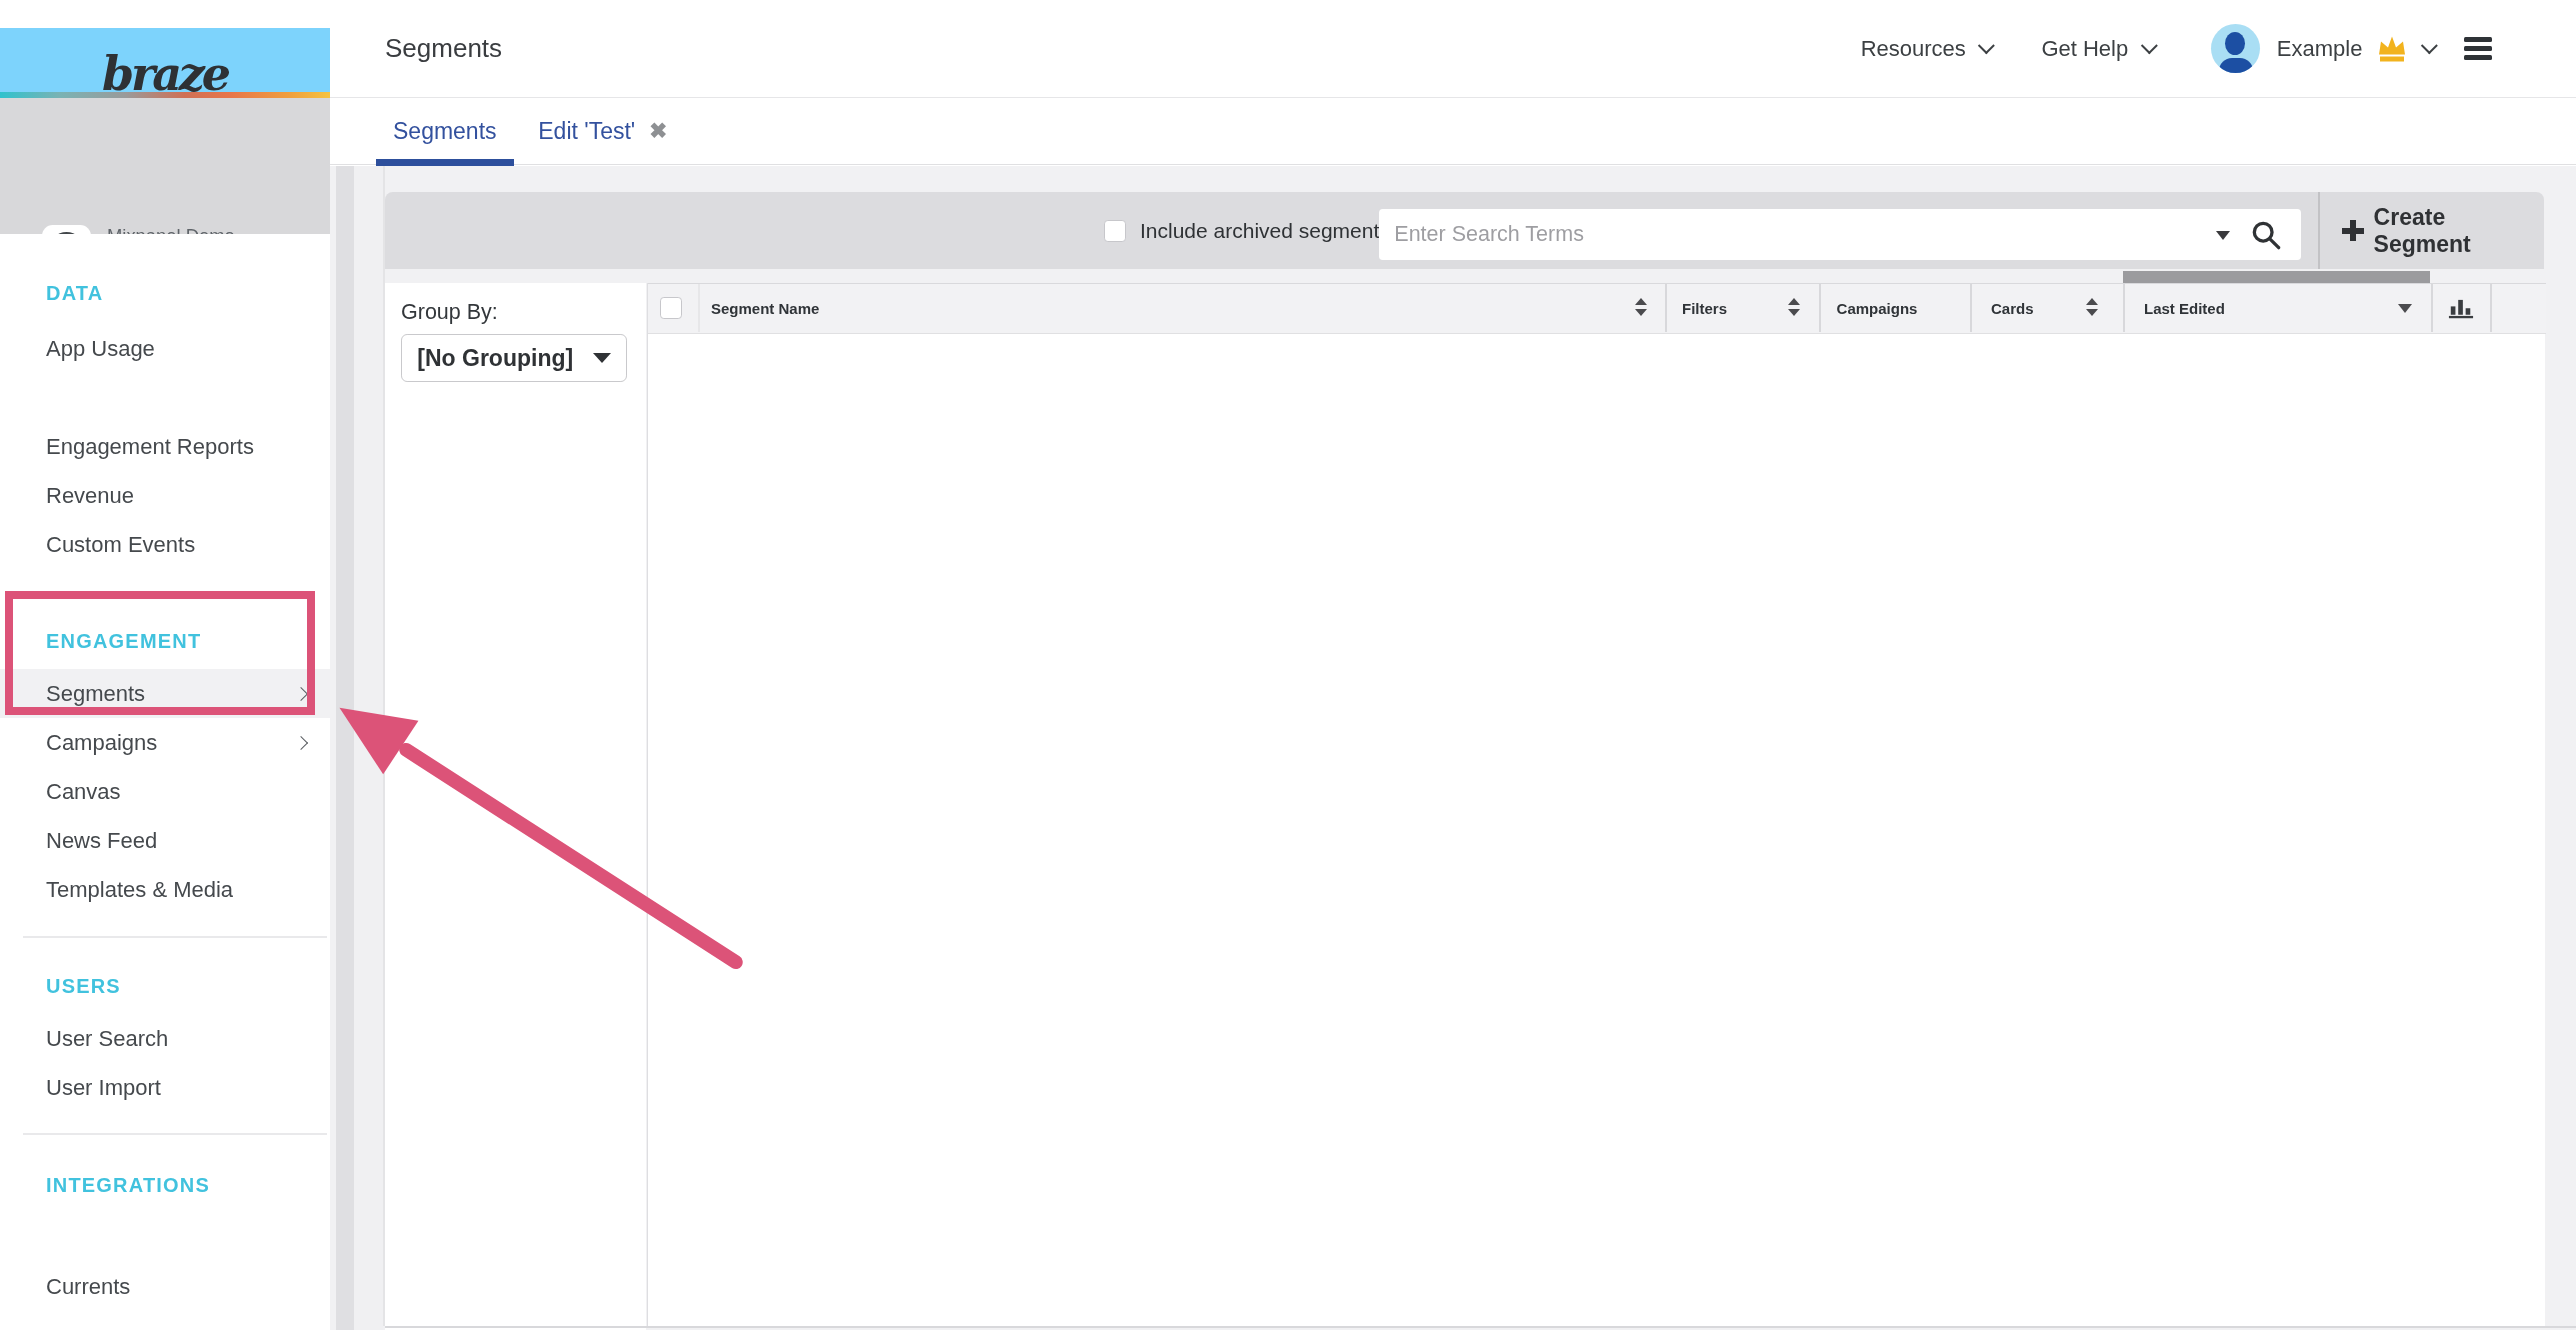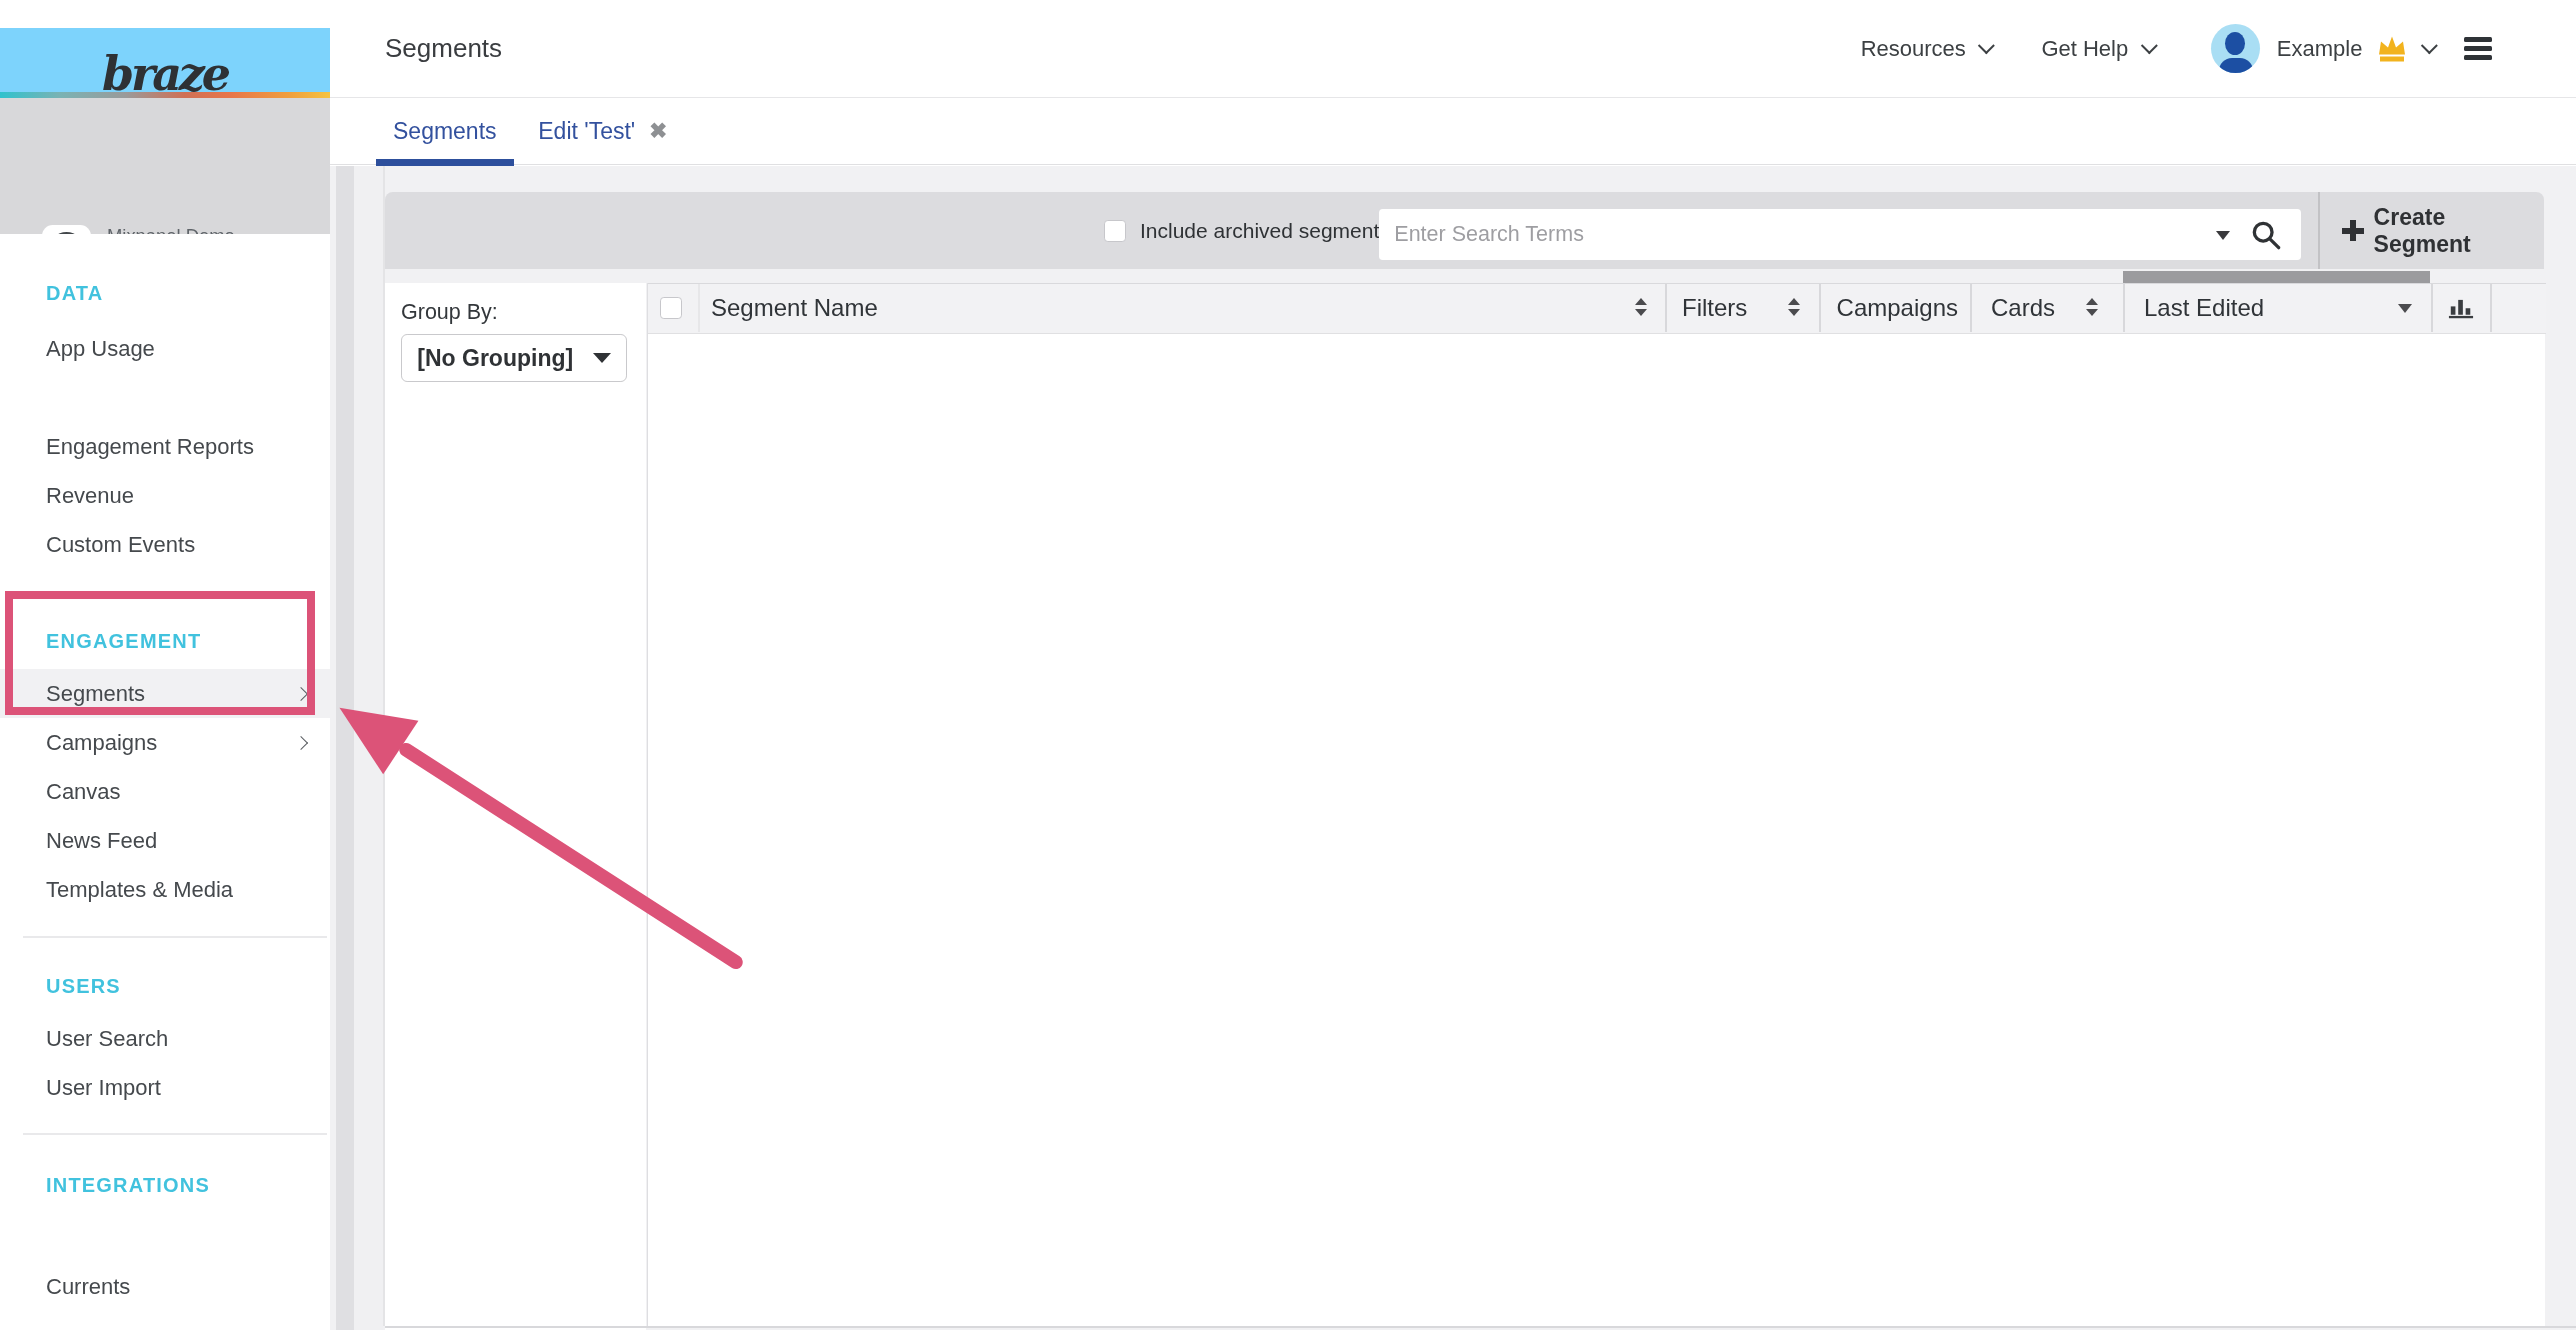--- a/index.html
+++ b/index.html
@@ -96,21 +96,21 @@
     border:1.5px solid #c9c9cc; border-radius:6.1px; cursor:pointer; display:flex; align-items:center; }
   #groupby-value { margin-left:15.3px; font-size:23px; font-weight:600; color:#2f3235; }
   #groupby-caret { position:absolute; right:15.3px; top:18.4px; width:0; height:0;
     border-left:9.2px solid transparent; border-right:9.2px solid transparent; border-top:10.7px solid #2f3235; }
 
   #table-panel { position:absolute; left:317px; top:117px; width:1898px; height:1043px; background:#ffffff;
     border-left:1.5px solid #dedee1; }
   #thead { position:absolute; left:0; top:0; width:1898px; height:51px; background:#f2f2f4;
     border-top:1.5px solid #d9d9dc; border-bottom:1.5px solid #e0e0e2; }
   .th { position:absolute; top:0; height:48px; display:flex; align-items:center; cursor:pointer; }
-  .th .th-label { font-size:24px; font-weight:400; color:#303438; }
+  .th .th-label { font-size:15px; font-weight:700; color:#303438; }
   .col-div { position:absolute; top:0; width:1.5px; height:48px; background:#d8d8db; }
   .sort-both { position:absolute; display:flex; flex-direction:column; gap:3.8px; align-items:center; }
   .sort-both .up { width:0; height:0; border-left:6.1px solid transparent; border-right:6.1px solid transparent;
     border-bottom:7.7px solid #4b4b4e; }
   .sort-both .down { width:0; height:0; border-left:6.1px solid transparent; border-right:6.1px solid transparent;
     border-top:7.7px solid #4b4b4e; }
   .sort-desc { position:absolute; width:0; height:0; border-left:7.7px solid transparent;
     border-right:7.7px solid transparent; border-top:9.2px solid #4b4b4e; }
   .sorted-bar { position:absolute; top:-13px; height:11.5px; background:#9b9b9e; }
   #thead-checkbox { position:absolute; left:12.3px; top:13px; width:21.5px; height:21.5px; background:#ffffff;

